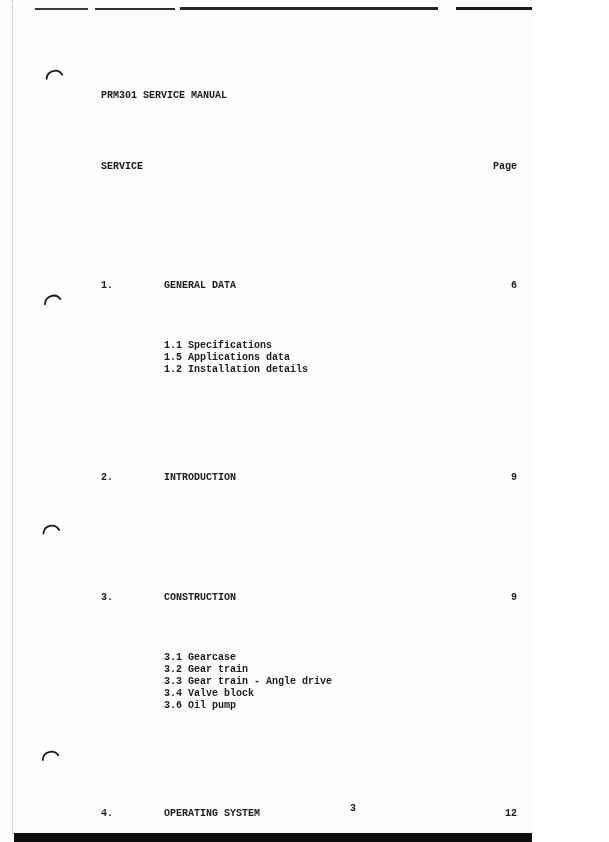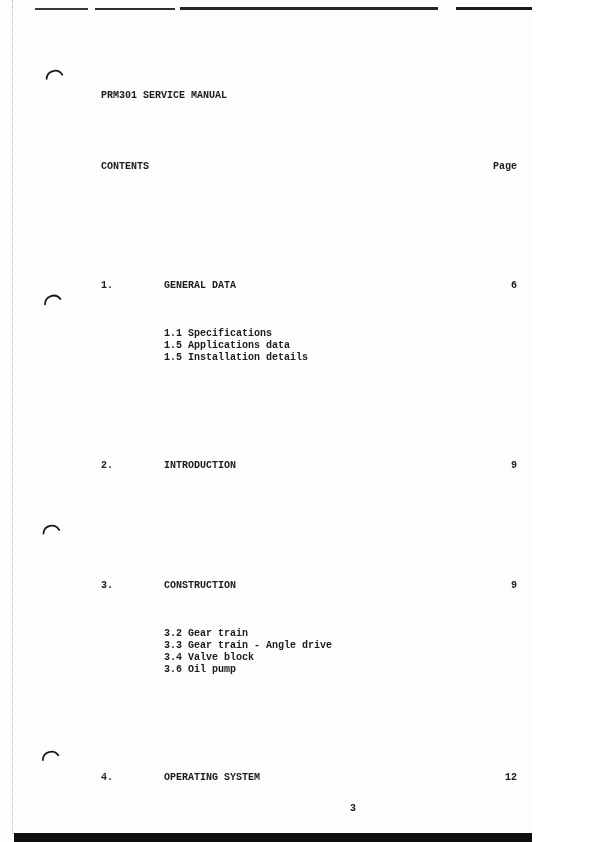--- a/index.html
+++ b/index.html
@@ -45,21 +45,21 @@
 
   .line-flex { display: flex; }
   .contents-row .label { flex: 1; }
 
   .toc-section { margin-bottom: 12px; }
   .section-heading { display: flex; }
   .section-heading .num { width: 63px; flex: none; }
   .section-heading .title { flex: 1; }
   .section-heading .pg { text-align: right; flex: none; }
 
-  .toc-items { margin-top: 12px; padding-left: 63px; }
+  .toc-items { margin-top: 24px; padding-left: 63px; }
   .toc-item { height: 12px; }
 
   .footer-pagenum {
     position: absolute;
     left: 350px;
     top: 803px;
     font-size: 10px;
     font-weight: bold;
   }
 </style>
@@ -85,50 +85,50 @@
     <path d="M2 13 A 8.5 8.5 0 0 1 18 10.5" fill="none" stroke="#1a1a1a" stroke-width="1.8" stroke-linecap="round"></path>
   </svg>
   <svg class="binder-mark bm4" viewBox="0 0 20 15">
     <path d="M2 13 A 8.5 8.5 0 0 1 18 10.5" fill="none" stroke="#1a1a1a" stroke-width="1.8" stroke-linecap="round"></path>
   </svg>
 
   <div class="toc-wrap">
     <div class="line-flex">PRM301 SERVICE MANUAL</div>
     <div class="gap"></div>
     <div class="line-flex contents-row">
-      <span class="label">CONTENTS</span>
+      <span class="label">SERVICE</span>
       <span>Page</span>
     </div>
     <div class="gap"></div>
     <div>
   <div class="toc-section">
     <div class="section-heading">
       <span class="num">1.</span>
       <span class="title">GENERAL DATA</span>
       <span class="pg">6</span>
     </div>
-    <div class="toc-items"><div class="toc-item">1.1 Specifications</div><div class="toc-item">1.5 Applications data</div><div class="toc-item">1.5 Installation details</div></div>
+    <div class="toc-items"><div class="toc-item">1.1 Specifications</div><div class="toc-item">1.5 Applications data</div><div class="toc-item">1.2 Installation details</div></div>
   </div>
 
   <div class="toc-section">
     <div class="section-heading">
       <span class="num">2.</span>
       <span class="title">INTRODUCTION</span>
       <span class="pg">9</span>
     </div>
     
   </div>
 
   <div class="toc-section">
     <div class="section-heading">
       <span class="num">3.</span>
       <span class="title">CONSTRUCTION</span>
       <span class="pg">9</span>
     </div>
-    <div class="toc-items"><div class="toc-item">3.2 Gear train</div><div class="toc-item">3.3 Gear train - Angle drive</div><div class="toc-item">3.4 Valve block</div><div class="toc-item">3.6 Oil pump</div></div>
+    <div class="toc-items"><div class="toc-item">3.1 Gearcase</div><div class="toc-item">3.2 Gear train</div><div class="toc-item">3.3 Gear train - Angle drive</div><div class="toc-item">3.4 Valve block</div><div class="toc-item">3.6 Oil pump</div></div>
   </div>
 
   <div class="toc-section">
     <div class="section-heading">
       <span class="num">4.</span>
       <span class="title">OPERATING SYSTEM</span>
       <span class="pg">12</span>
     </div>
     
   </div>

